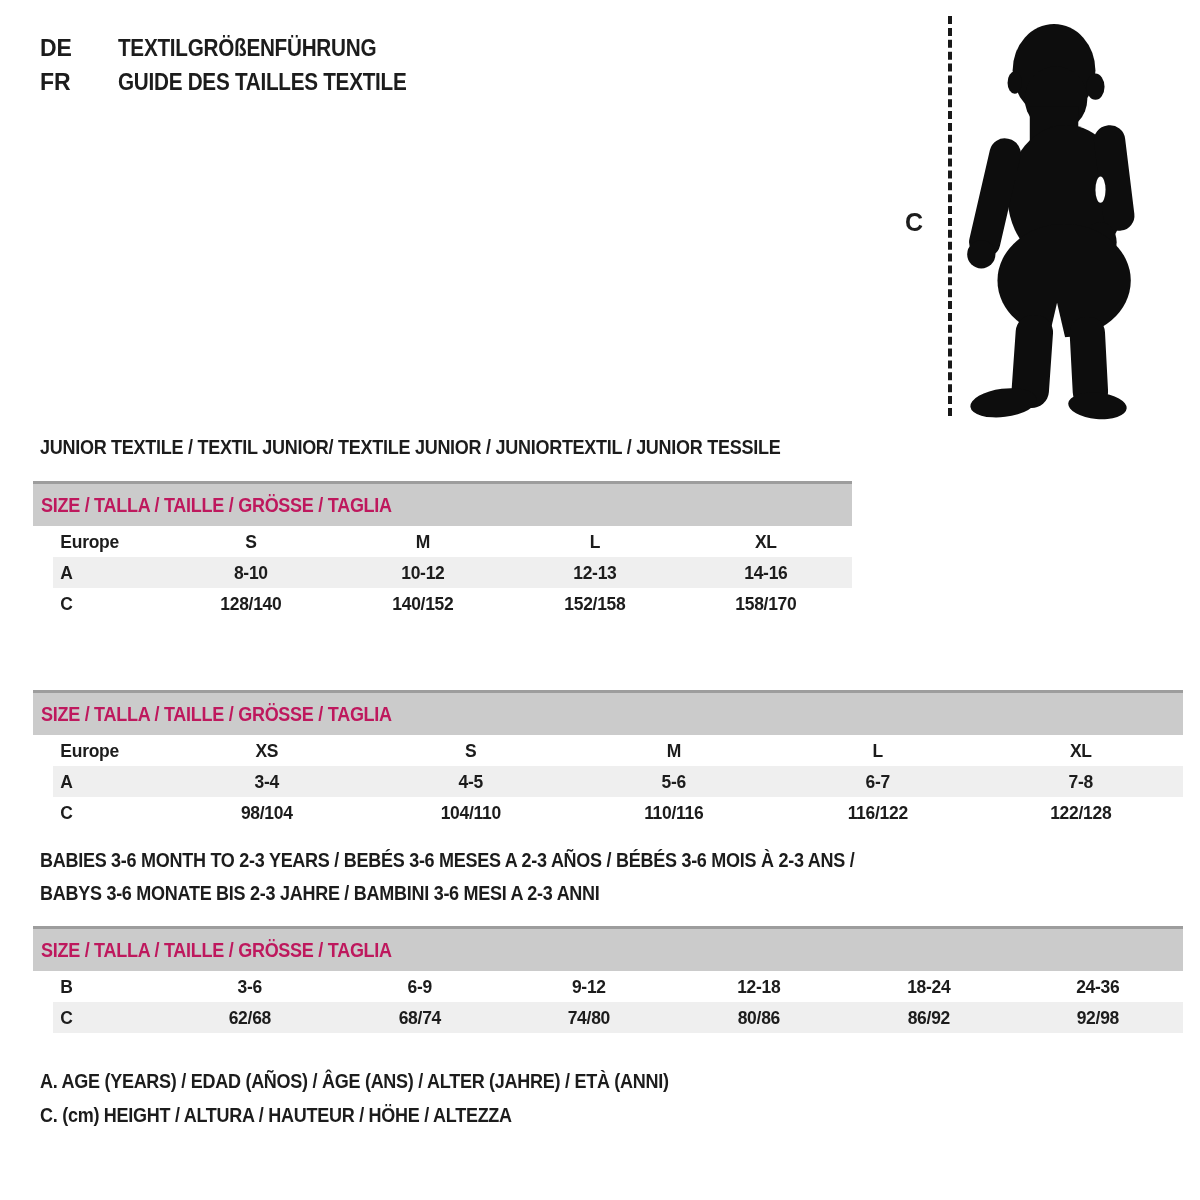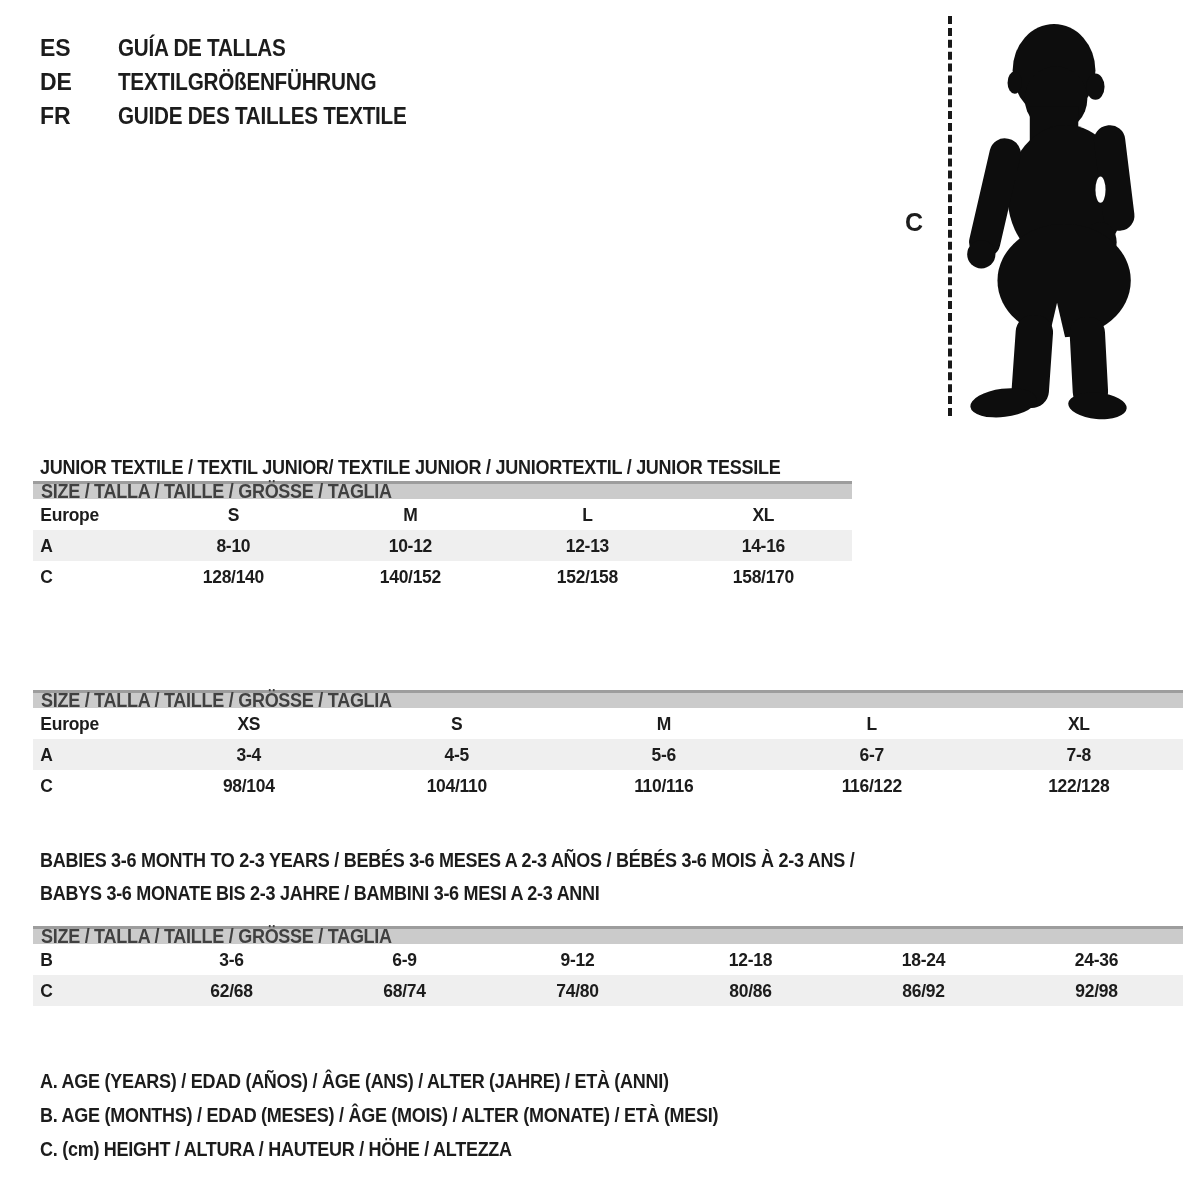--- a/index.html
+++ b/index.html
@@ -15,51 +15,47 @@
   .lang-code{width:78px;font-size:23px;font-weight:700;}
   .lang-title{font-size:23px;font-weight:700;}
 
   
   .measure-line{position:absolute;left:948px;top:16px;height:400px;width:0;border-left:4px dashed #181818;}
   .measure-label{position:absolute;left:905px;top:208px;font-size:25px;font-weight:700;}
   .baby-svg{position:absolute;left:963px;top:16px;width:177px;height:404px;}
 
   
   .section-title{position:absolute;left:40px;font-size:20px;font-weight:700;white-space:nowrap;}
-  .title-junior{top:456px;}
+  .title-junior{top:436px;}
   .title-children{top:646px;}
   .title-babies-1{top:849px;}
   .title-babies-2{top:882px;text-align:center;}
   .sub{font-size:13px;vertical-align:-4px;}
 
   
   .table{position:absolute;left:33px;}
   .junior-table{top:481px;width:819px;}
   .children-table{top:690px;width:1150px;}
   .babies-table{top:926px;width:1150px;}
-  .thead{height:18px;background:#cbcbcb;border-top:3px solid #9d9d9d;box-sizing:border-box;display:flex;align-items:center;padding-left:8px;font-size:20px;font-weight:700;color:#404040;}
-  .trow{display:flex;height:31px;align-items:center;font-size:19px;font-weight:700;letter-spacing:-0.3px;}
+  .thead{height:45px;background:#cbcbcb;border-top:3px solid #9d9d9d;box-sizing:border-box;display:flex;align-items:center;padding-left:8px;font-size:20px;font-weight:700;color:#be185d;}
+  .trow{display:flex;height:31px;align-items:center;font-size:19px;font-weight:700;letter-spacing:-0.3px;margin-left:20px;}
   .trow.shaded{background:#efefef;}
   .tlabel{width:112px;padding-left:8px;box-sizing:border-box;transform:scaleX(0.92);transform-origin:0 50%;}
   .tcell{flex:1;text-align:center;transform:scaleX(0.92);}
 
   
   .legend{position:absolute;left:40px;top:1070px;}
   .legend-row{height:34px;display:flex;align-items:flex-start;font-size:20px;font-weight:700;}
 </style>
 </head>
 <body>
 
 <div id="canvas">
 
   <div class="lang-block">
-    <div class="lang-row">
-      <span class="lang-code">ES</span>
-      <span class="lang-title scx">GUÍA DE TALLAS</span>
-    </div>
     <div class="lang-row">
       <span class="lang-code">DE</span>
       <span class="lang-title scx">TEXTILGRÖßENFÜHRUNG</span>
     </div>
     <div class="lang-row">
       <span class="lang-code">FR</span>
       <span class="lang-title scx">GUIDE DES TAILLES TEXTILE</span>
     </div>
   </div>
 
@@ -175,20 +171,17 @@
       <span class="tcell">86/92</span>
       <span class="tcell">92/98</span>
     </div>
   </div>
 
   <div class="legend">
     <div class="legend-row">
       <span class="scx">A. AGE (YEARS) / EDAD (AÑOS) / ÂGE (ANS) / ALTER (JAHRE) / ETÀ (ANNI)</span>
     </div>
     <div class="legend-row">
-      <span class="scx">B. AGE (MONTHS) / EDAD (MESES) / ÂGE (MOIS) / ALTER (MONATE) / ETÀ (MESI)</span>
-    </div>
-    <div class="legend-row">
       <span class="scx">C. (cm) HEIGHT / ALTURA / HAUTEUR / HÖHE / ALTEZZA</span>
     </div>
   </div>
 
 </div>
 
 </body></html>

